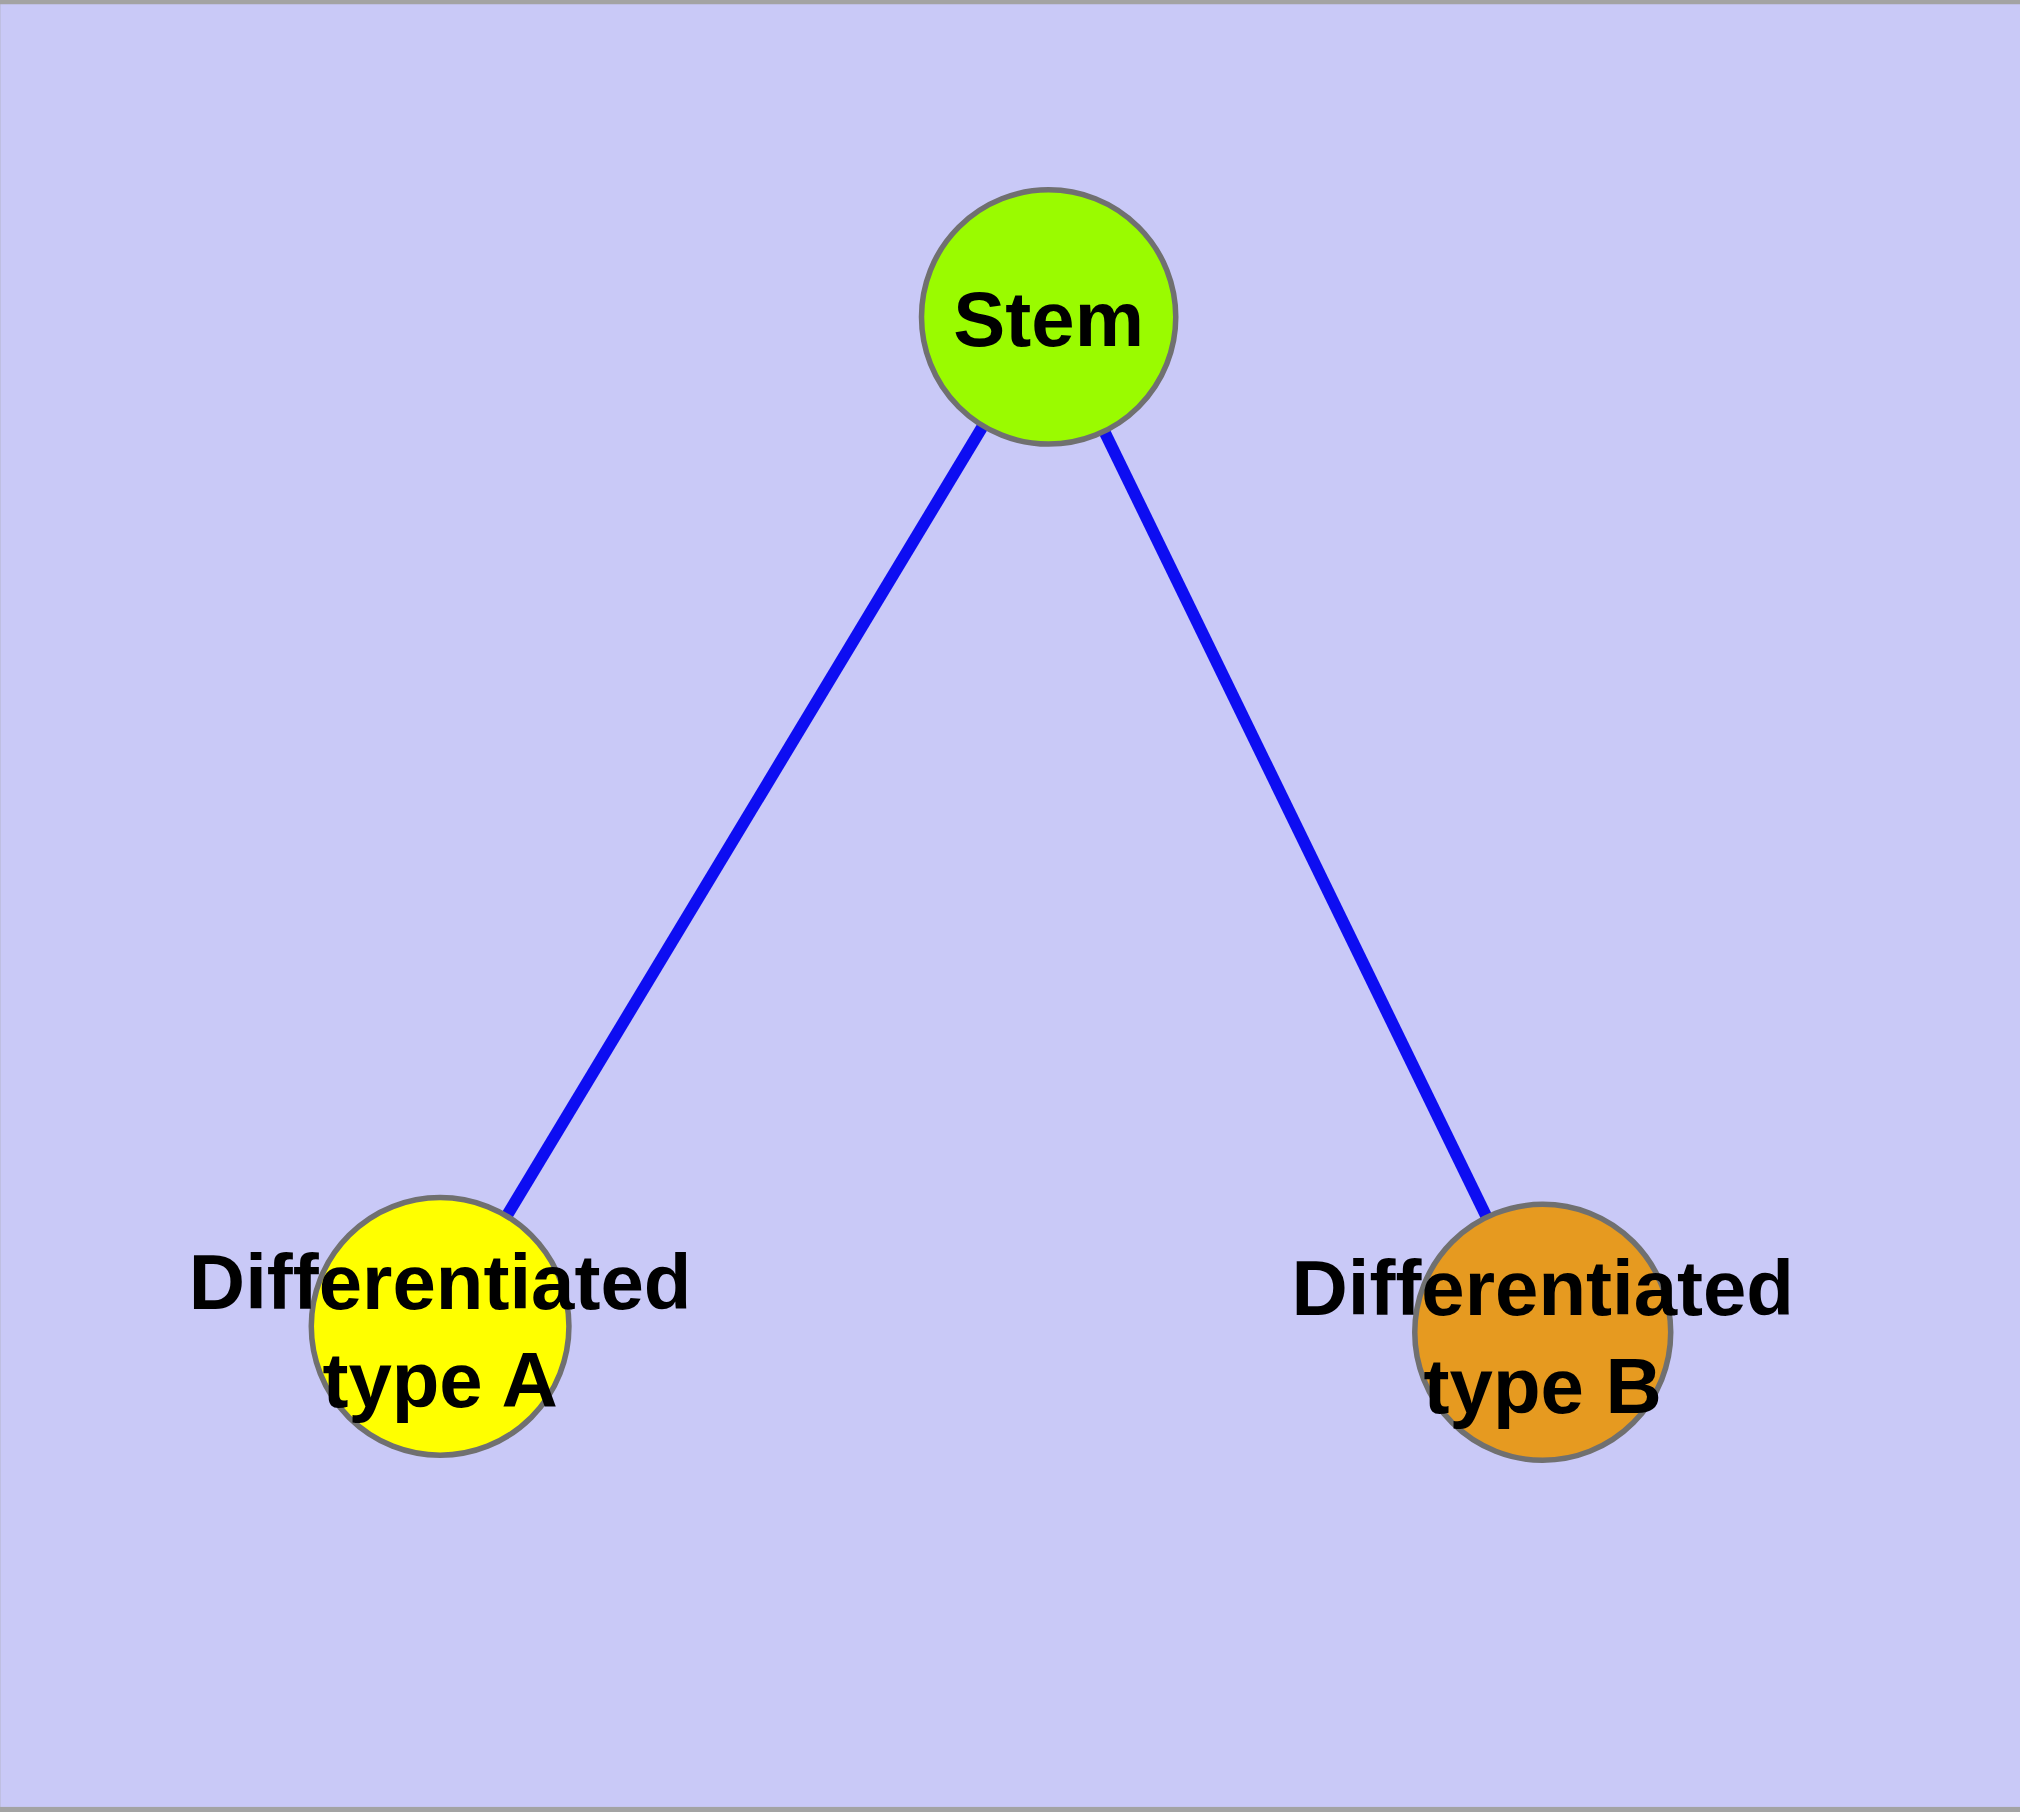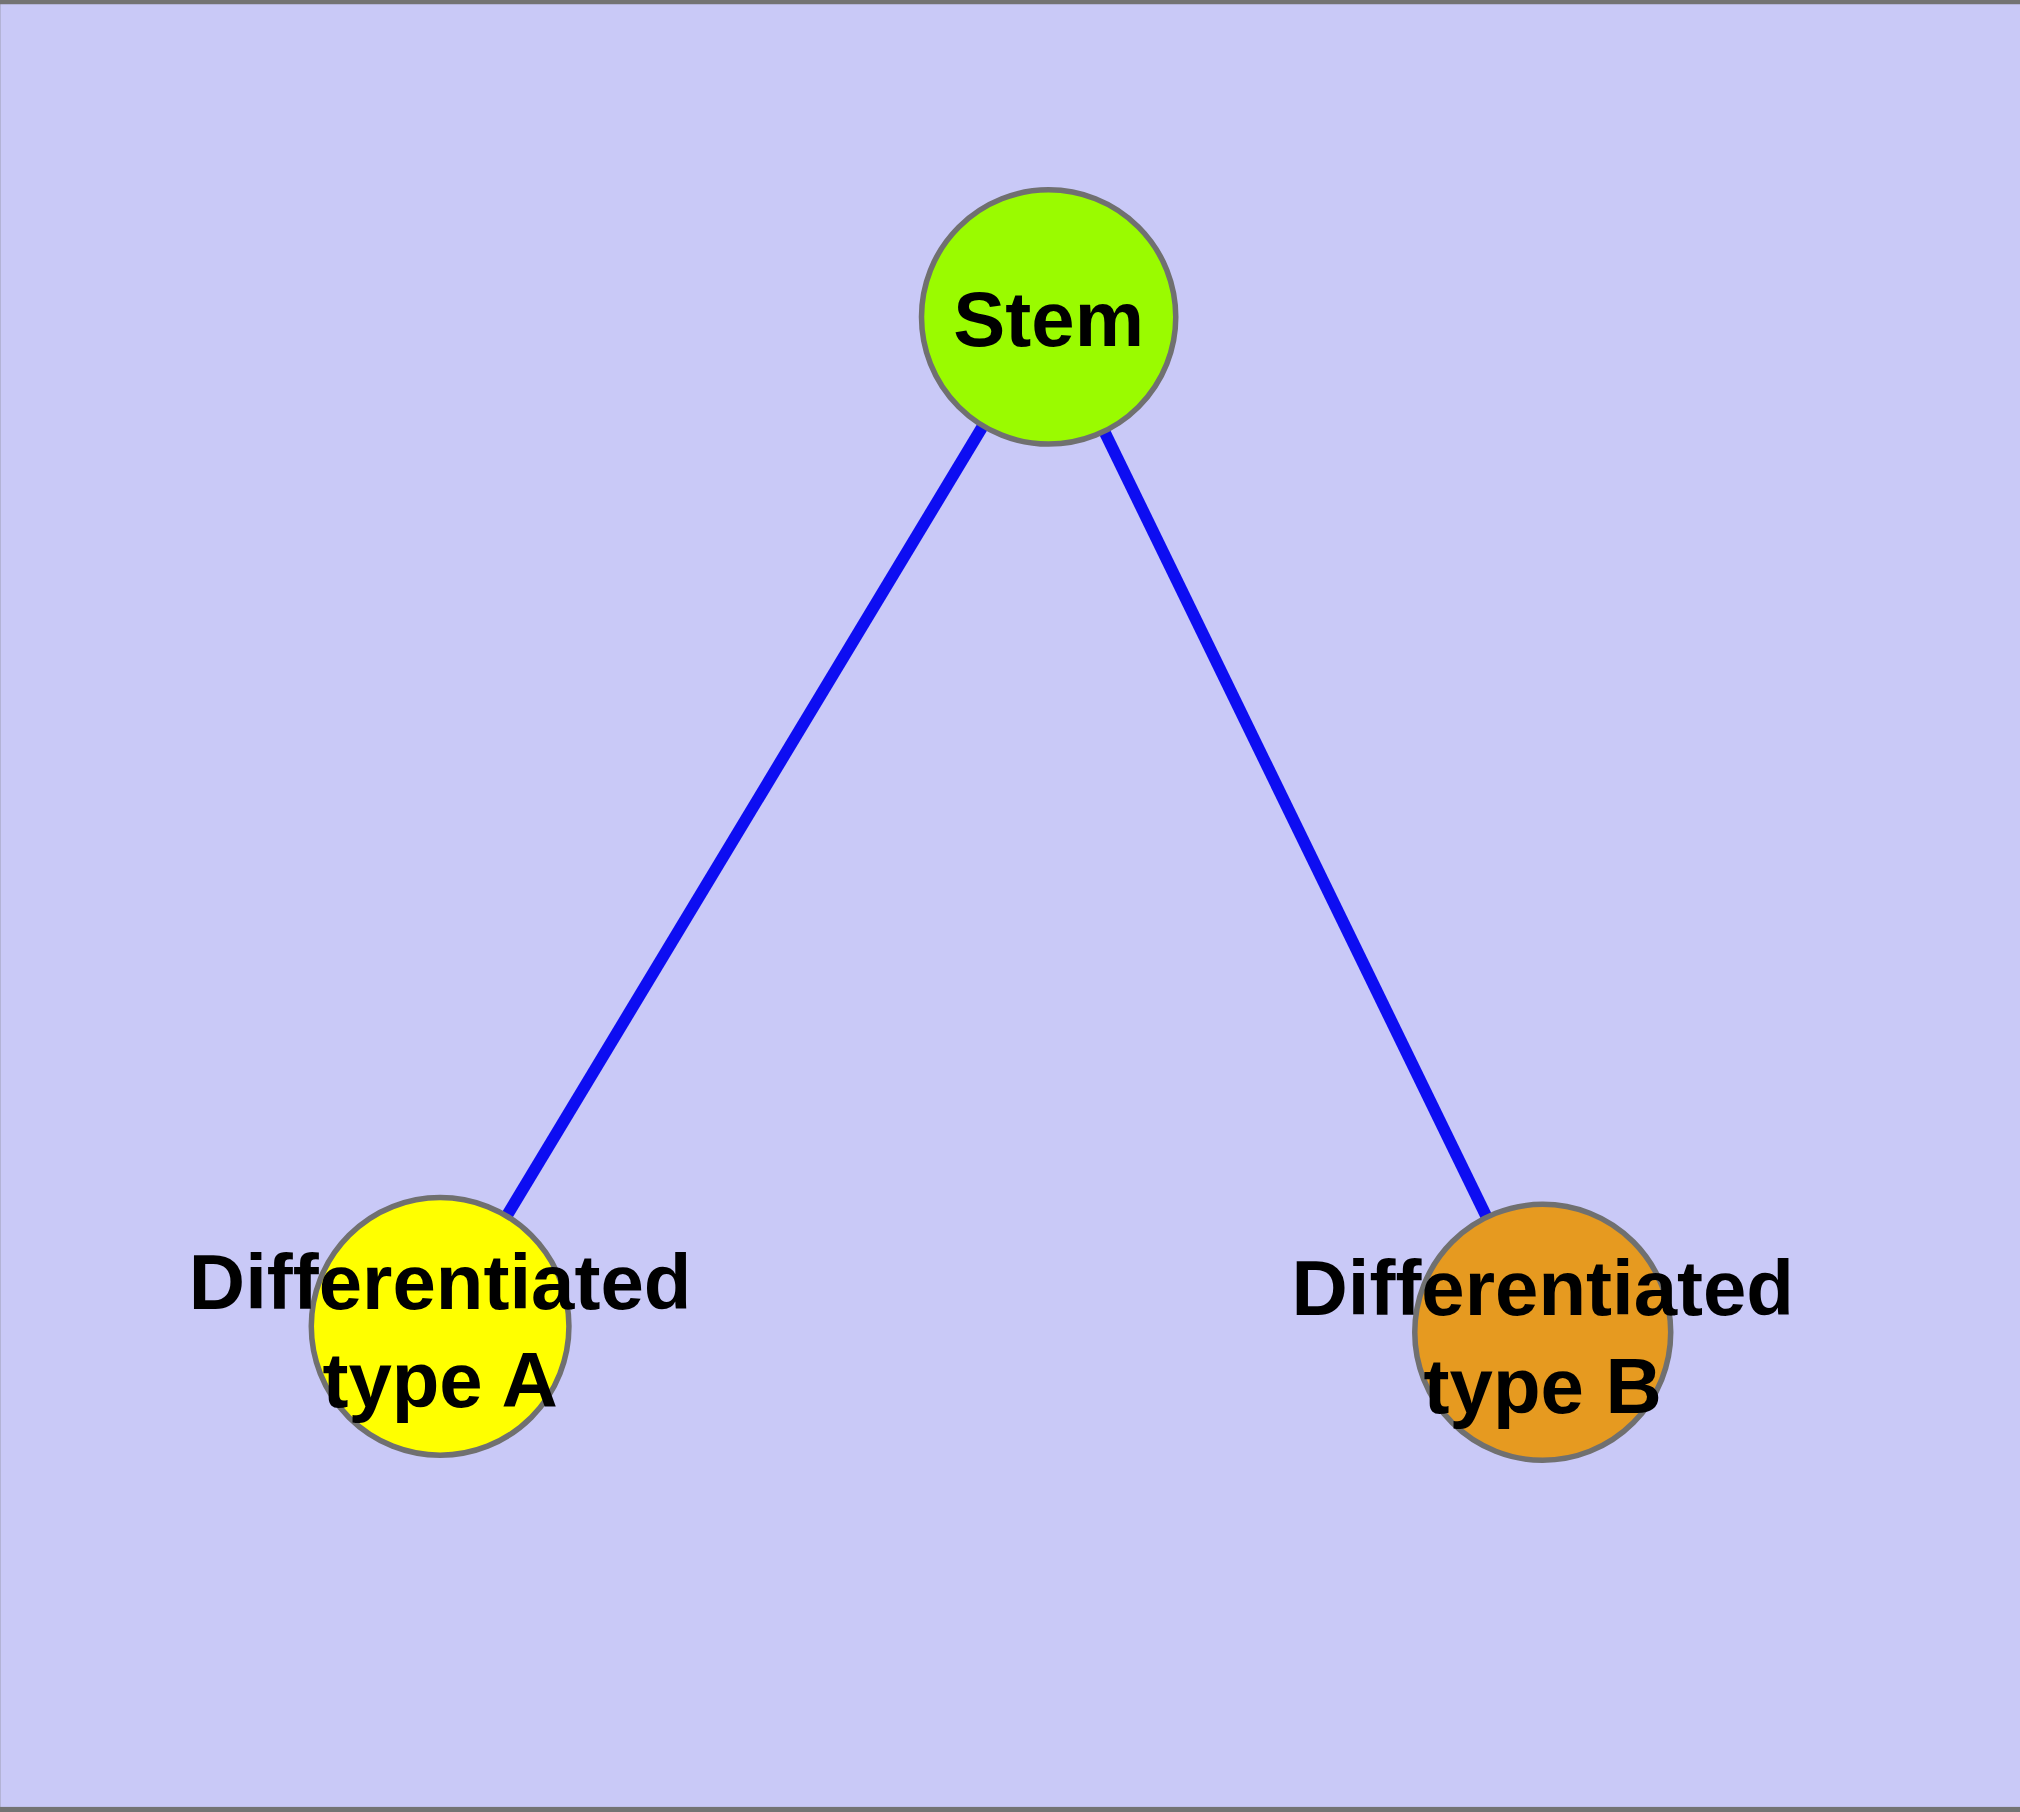--- a/index.html
+++ b/index.html
@@ -4,21 +4,21 @@
 <style>
   html, body {
     margin: 0;
     padding: 0;
     background: #ffffff;
   }
   .stage {
     position: relative;
     width: 2021px;
     height: 1812px;
-    background: #737373;
+    background: #a3a3a3;
     overflow: hidden;
   }
   svg#graph {
     display: block;
     width: 2021px;
     height: 1812px;
   }
   svg#graph text {
     font-family: "Liberation Sans", "DejaVu Sans", sans-serif;
     font-weight: bold;

